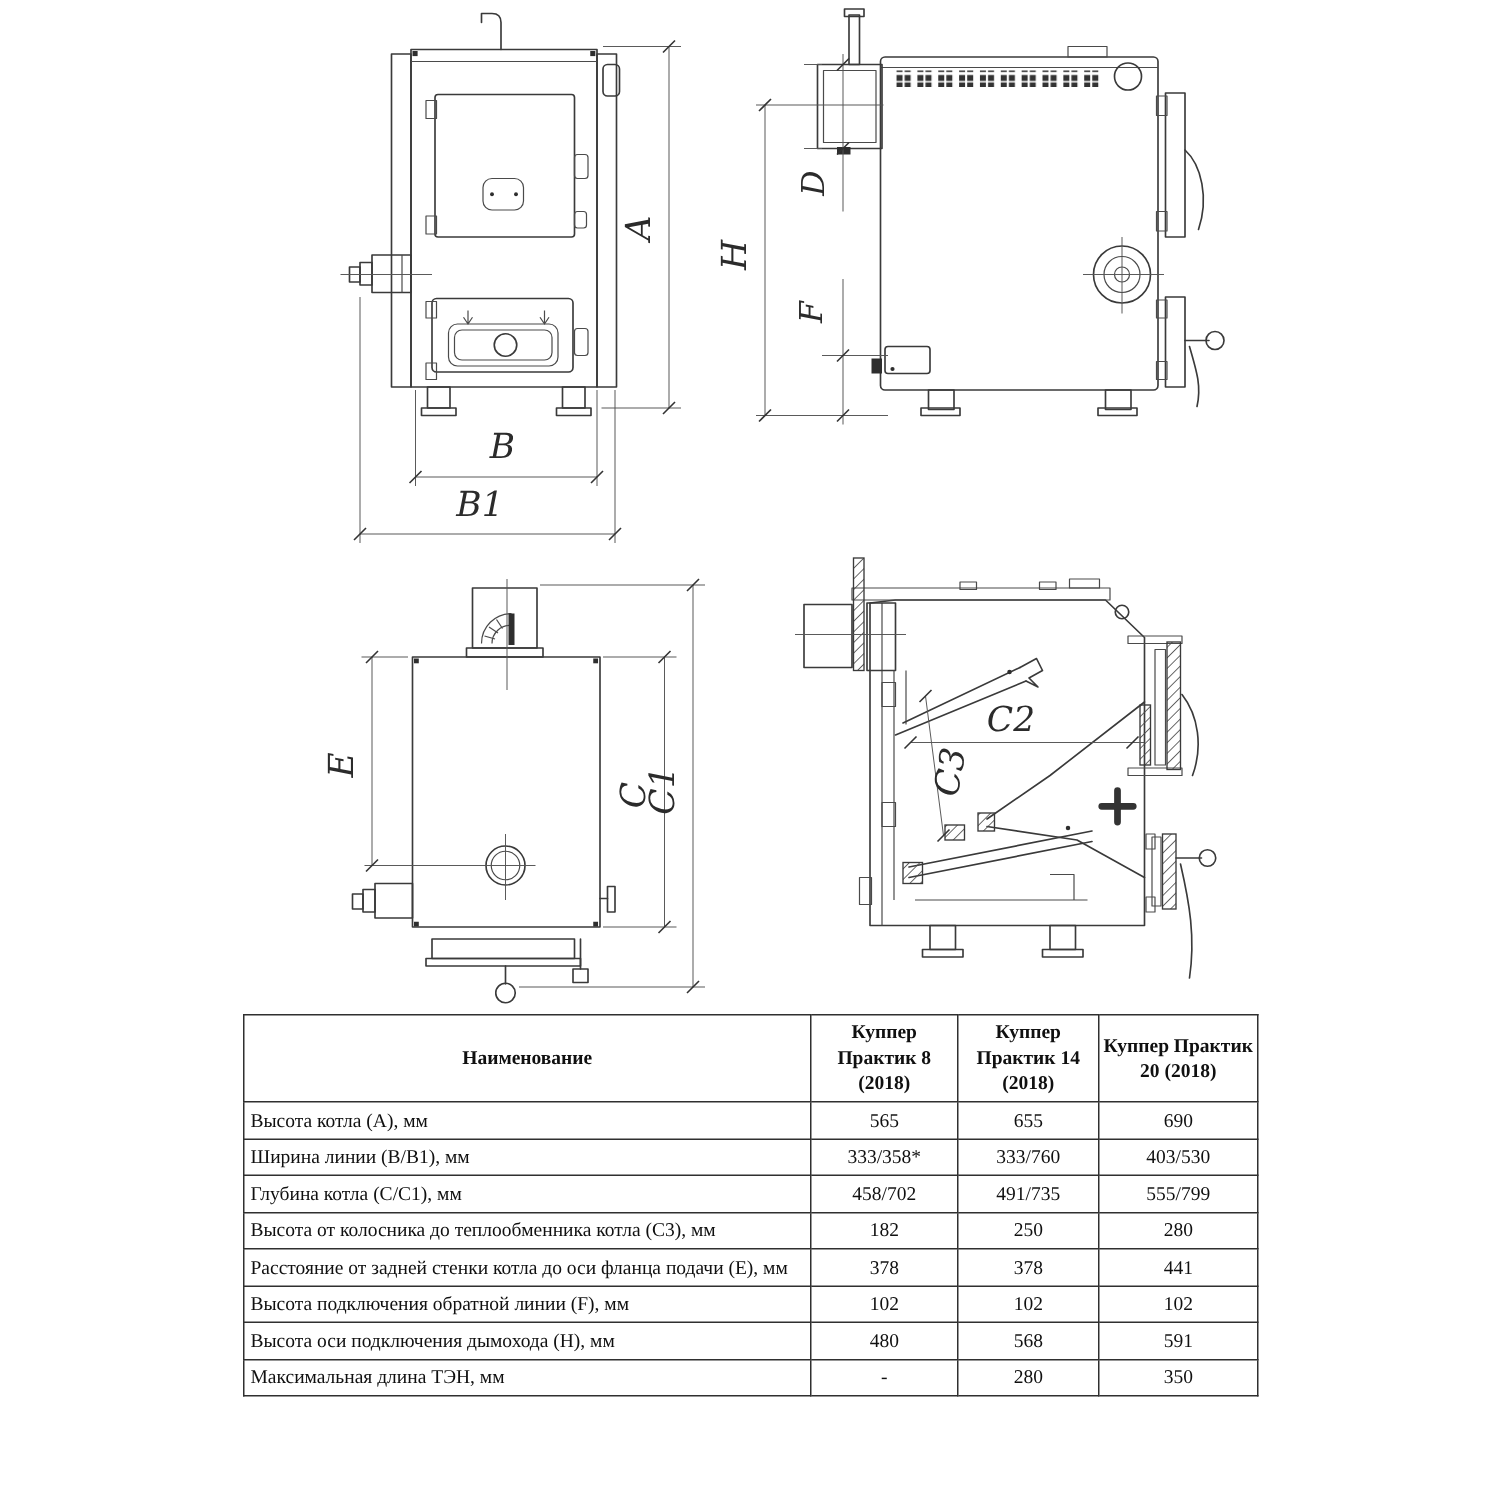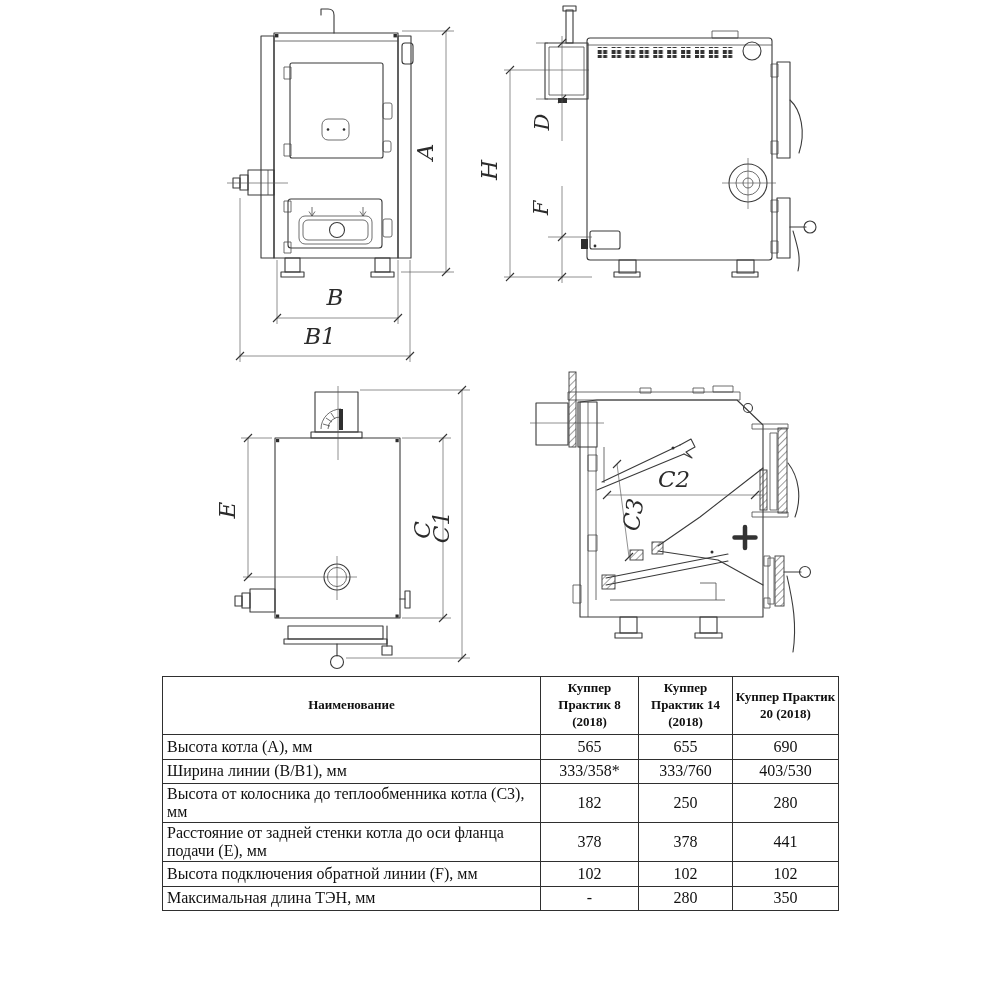--- a/index.html
+++ b/index.html
@@ -14,21 +14,21 @@
   .tk{stroke:#333;stroke-width:1.1;}
   .fl{fill:#2e2e2e;stroke:none;}
   .hv{fill:url(#hatch);stroke:#3a3a3a;stroke-width:0.9;}
   .dim{font-family:"DejaVu Serif",serif;font-style:italic;font-size:23px;fill:#2b2b2b;text-anchor:middle;}
   .dim2{font-size:21px;}
 
   
   .spec-table{position:absolute;left:162px;top:676px;width:676px;border-collapse:collapse;table-layout:fixed;background:#fff;}
   .spec-table th,.spec-table td{border:1px solid #2f2f2f;color:#101010;overflow:hidden;}
   .spec-table th{font-size:13px;font-weight:bold;text-align:center;vertical-align:middle;height:55px;line-height:1.3;padding:1px 2px;}
-  .spec-table td{font-size:16px;height:21.5px;vertical-align:middle;}
+  .spec-table td{font-size:13px;height:21.5px;vertical-align:middle;}
   .spec-table td.name{text-align:left;padding:1px 3px 1px 4px;}
   .spec-table td.val{text-align:center;padding:1px 18px;}
 </style>
 </head>
 <body>
 
 <div class="stage">
 
 <svg class="drawing-svg" width="1000" height="675" viewBox="0 0 1000 675">
   <defs>
@@ -363,38 +363,50 @@
       <td class="val">655</td>
       <td class="val">690</td>
     </tr>
     <tr>
       <td class="name">Ширина линии (В/В1), мм</td>
       <td class="val">333/358*</td>
       <td class="val">333/760</td>
       <td class="val">403/530</td>
     </tr>
     <tr>
+      <td class="name">Глубина котла (С/С1), мм</td>
+      <td class="val">458/702</td>
+      <td class="val">491/735</td>
+      <td class="val">555/799</td>
+    </tr>
+    <tr>
       <td class="name">Высота от колосника до теплообменника котла (С3), мм</td>
       <td class="val">182</td>
       <td class="val">250</td>
       <td class="val">280</td>
     </tr>
     <tr>
       <td class="name">Расстояние от задней стенки котла до оси фланца подачи (Е), мм</td>
       <td class="val">378</td>
       <td class="val">378</td>
       <td class="val">441</td>
     </tr>
     <tr>
       <td class="name">Высота подключения обратной линии (F), мм</td>
       <td class="val">102</td>
       <td class="val">102</td>
       <td class="val">102</td>
     </tr>
     <tr>
+      <td class="name">Высота оси подключения дымохода (Н), мм</td>
+      <td class="val">480</td>
+      <td class="val">568</td>
+      <td class="val">591</td>
+    </tr>
+    <tr>
       <td class="name">Максимальная длина ТЭН, мм</td>
       <td class="val">-</td>
       <td class="val">280</td>
       <td class="val">350</td>
     </tr>
   </tbody>
     </table>
 
 </div>
 

